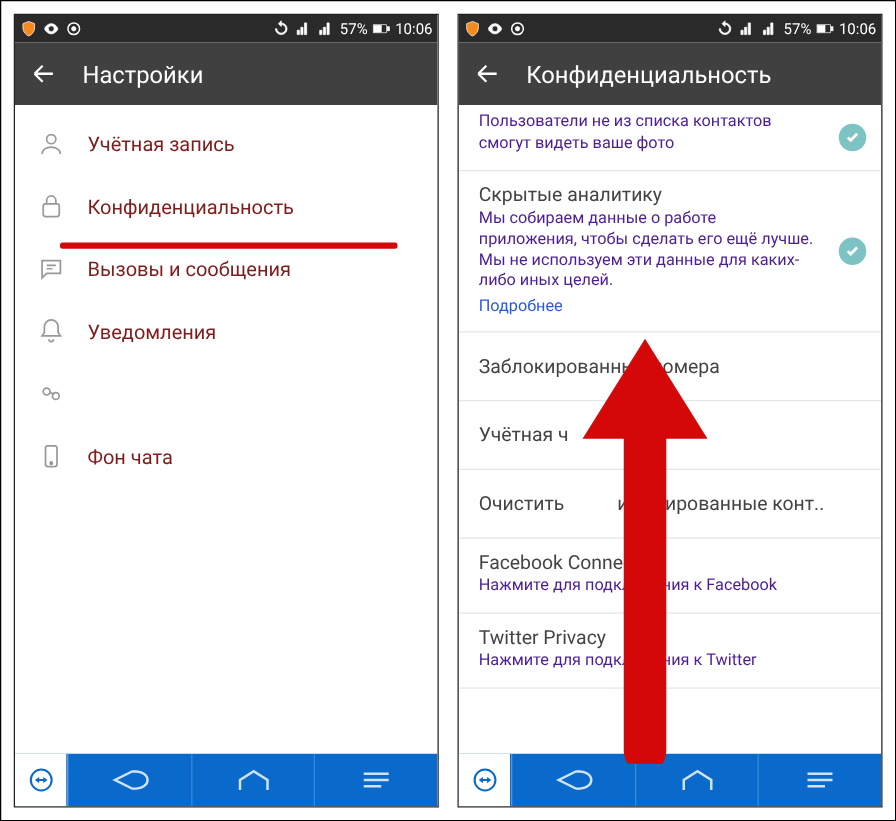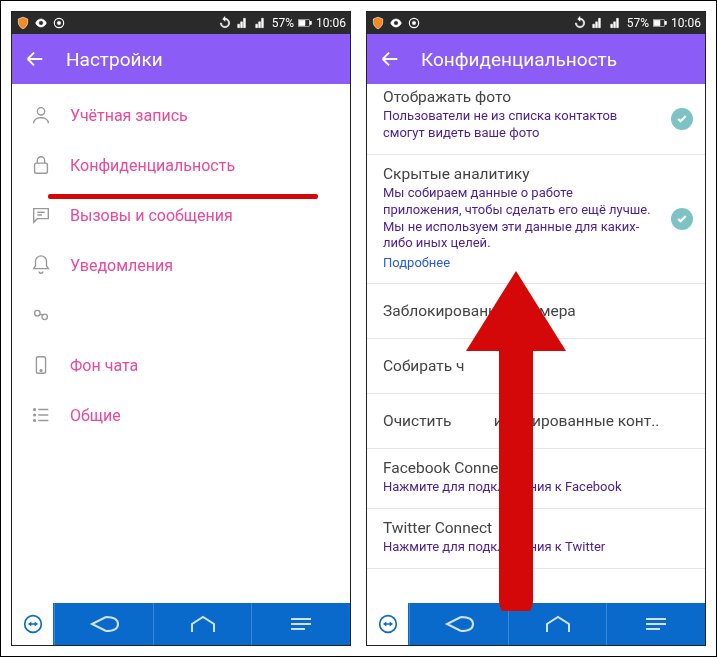--- a/index.html
+++ b/index.html
@@ -33,38 +33,38 @@
     padding: 0 4px;
     justify-content: space-between;
   }
   .sb-left, .sb-right { display:flex; align-items:center; gap:4px; }
   .sb-icon { width:14px; height:14px; fill:#fff; stroke:#fff; }
   .sb-txt { font-size:12px; }
 
   
   .appbar {
     height: 50px;
-    background: #8b5cf6;
+    background: #404040;
     color: #fff;
     display: flex;
     align-items: center;
     padding: 0 12px;
     gap: 20px;
   }
   .appbar .back { width:22px; height:22px; }
   .appbar-title { font-size: 19px; font-weight: 400; }
 
   
   .settings-list { padding-top: 6px; }
   .settings-item {
     display:flex;
     align-items:center;
     gap: 18px;
     padding: 14px 18px;
-    color:#ec4899;
+    color:#7f1d1d;
     font-size:16px;
   }
   .settings-item .it-icon { width:22px; height:22px; color:#999; flex:0 0 22px; }
   .underline-red {
     position:absolute;
     height:5px;
     background:#d40808;
     border-radius:2px;
   }
 
@@ -192,29 +192,20 @@
           <path d="M10 12c2-1 4-1 4 1"></path>
         </svg>
     </div>
     <div class="settings-item">
       <svg class="it-icon" viewBox="0 0 24 24" fill="none" stroke="currentColor" stroke-width="1.5">
           <rect x="7" y="3" width="10" height="18" rx="2"></rect>
           <circle cx="12" cy="18" r="1" fill="currentColor"></circle>
         </svg>
       <span>Фон чата</span>
     </div>
-    <div class="settings-item">
-      <svg class="it-icon" viewBox="0 0 24 24" fill="none" stroke="currentColor" stroke-width="1.5">
-          <circle cx="5" cy="6" r="1" fill="currentColor"></circle>
-          <circle cx="5" cy="12" r="1" fill="currentColor"></circle>
-          <circle cx="5" cy="18" r="1" fill="currentColor"></circle>
-          <path d="M9 6h11M9 12h11M9 18h11"></path>
-        </svg>
-      <span>Общие</span>
-    </div>
   </div>
 
   <div class="underline-red" style="left:36px; top:182px; width:270px;"></div>
 
   <div class="navbar">
     <div class="tv">
       <svg viewBox="0 0 24 24">
           <circle cx="12" cy="12" r="10" fill="none" stroke="#0a6acb" stroke-width="2"></circle>
           <path d="M6 12l4-3v2h4v-2l4 3-4 3v-2h-4v2l-4-3z" fill="#0a6acb"></path>
         </svg>
@@ -278,21 +269,20 @@
   <div class="appbar">
     <svg class="back" viewBox="0 0 24 24">
         <path stroke="#fff" stroke-width="2" fill="none" d="M20 12H4m0 0l7-7m-7 7l7 7"></path>
       </svg>
     <div class="appbar-title">Конфиденциальность</div>
   </div>
 
   <div class="priv-list">
 
     <div class="priv-item" style="padding-top:4px;">
-      <div class="priv-title">Отображать фото</div>
       <div class="priv-sub">Пользователи не из списка контактов смогут видеть ваше фото</div>
       <div class="toggle">
           <svg viewBox="0 0 16 16">
             <path d="M3 8l3 3 7-7"></path>
           </svg>
         </div>
     </div>
 
     <div class="priv-item">
       <div class="priv-title">Скрытые аналитику</div>
@@ -303,34 +293,34 @@
             <path d="M3 8l3 3 7-7"></path>
           </svg>
         </div>
     </div>
 
     <div class="priv-item" style="padding:18px 16px;">
       <div class="priv-title">Заблокированные номера</div>
     </div>
 
     <div class="priv-item" style="padding:18px 16px;">
-      <div class="priv-title">Собирать ч</div>
+      <div class="priv-title">Учётная ч</div>
     </div>
 
     <div class="priv-item" style="padding:18px 16px;">
       <div class="priv-title" style="white-space:pre;">Очистить           ифицированные конт..</div>
     </div>
 
     <div class="priv-item">
       <div class="priv-title">Facebook Connect</div>
       <div class="priv-sub">Нажмите для подключения к Facebook</div>
     </div>
 
     <div class="priv-item">
-      <div class="priv-title">Twitter Connect</div>
+      <div class="priv-title">Twitter Privacy</div>
       <div class="priv-sub">Нажмите для подключения к Twitter</div>
     </div>
 
   </div>
 
   <div class="navbar">
     <div class="tv">
       <svg viewBox="0 0 24 24">
           <circle cx="12" cy="12" r="10" fill="none" stroke="#0a6acb" stroke-width="2"></circle>
           <path d="M6 12l4-3v2h4v-2l4 3-4 3v-2h-4v2l-4-3z" fill="#0a6acb"></path>

